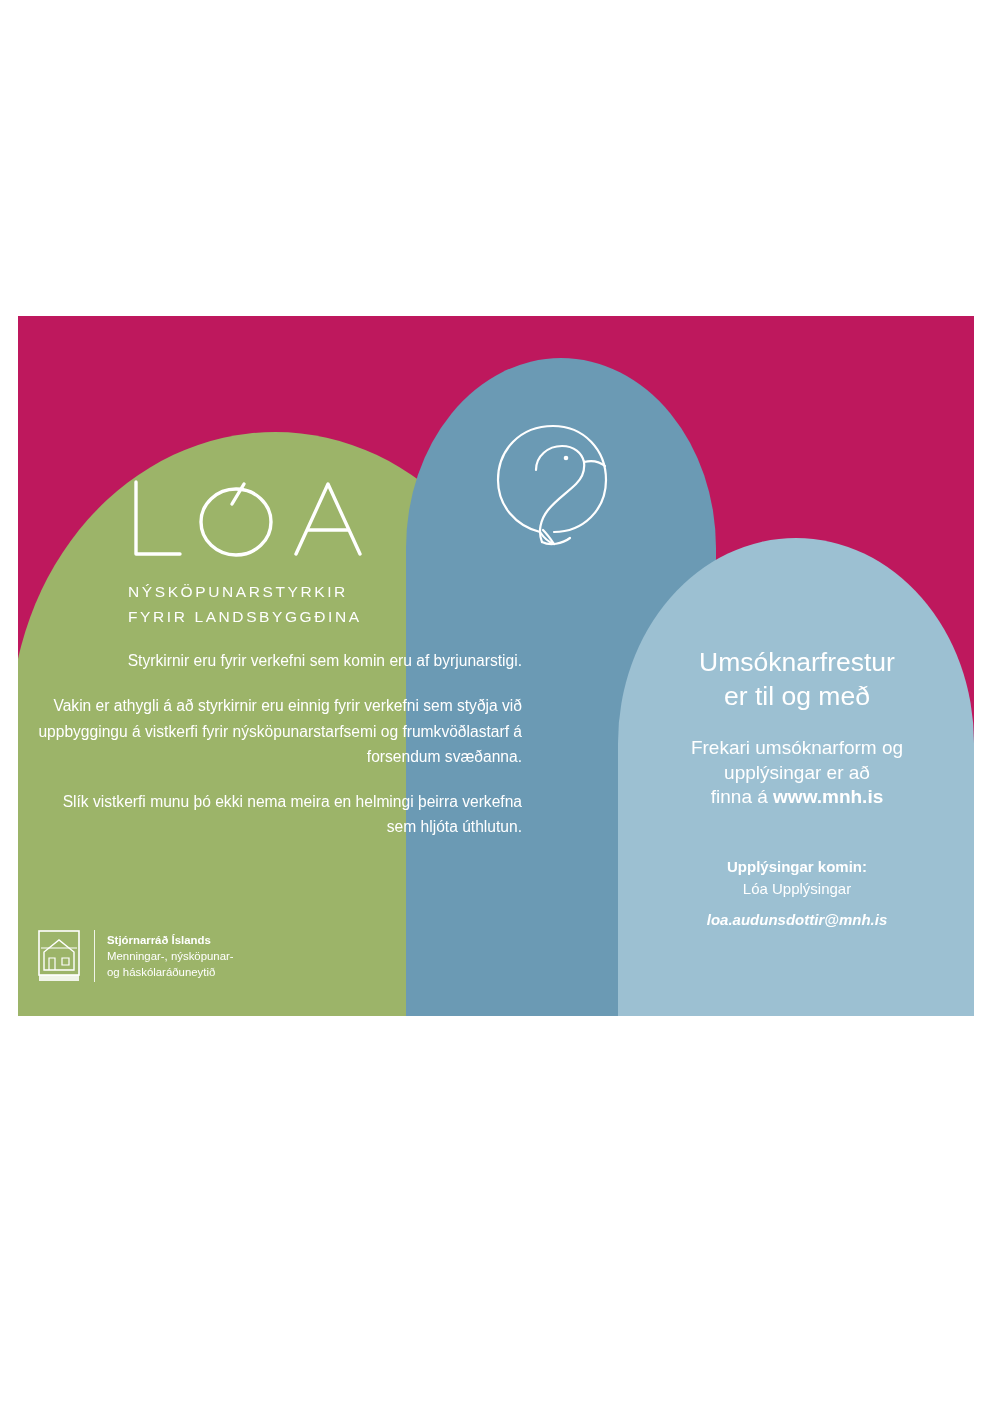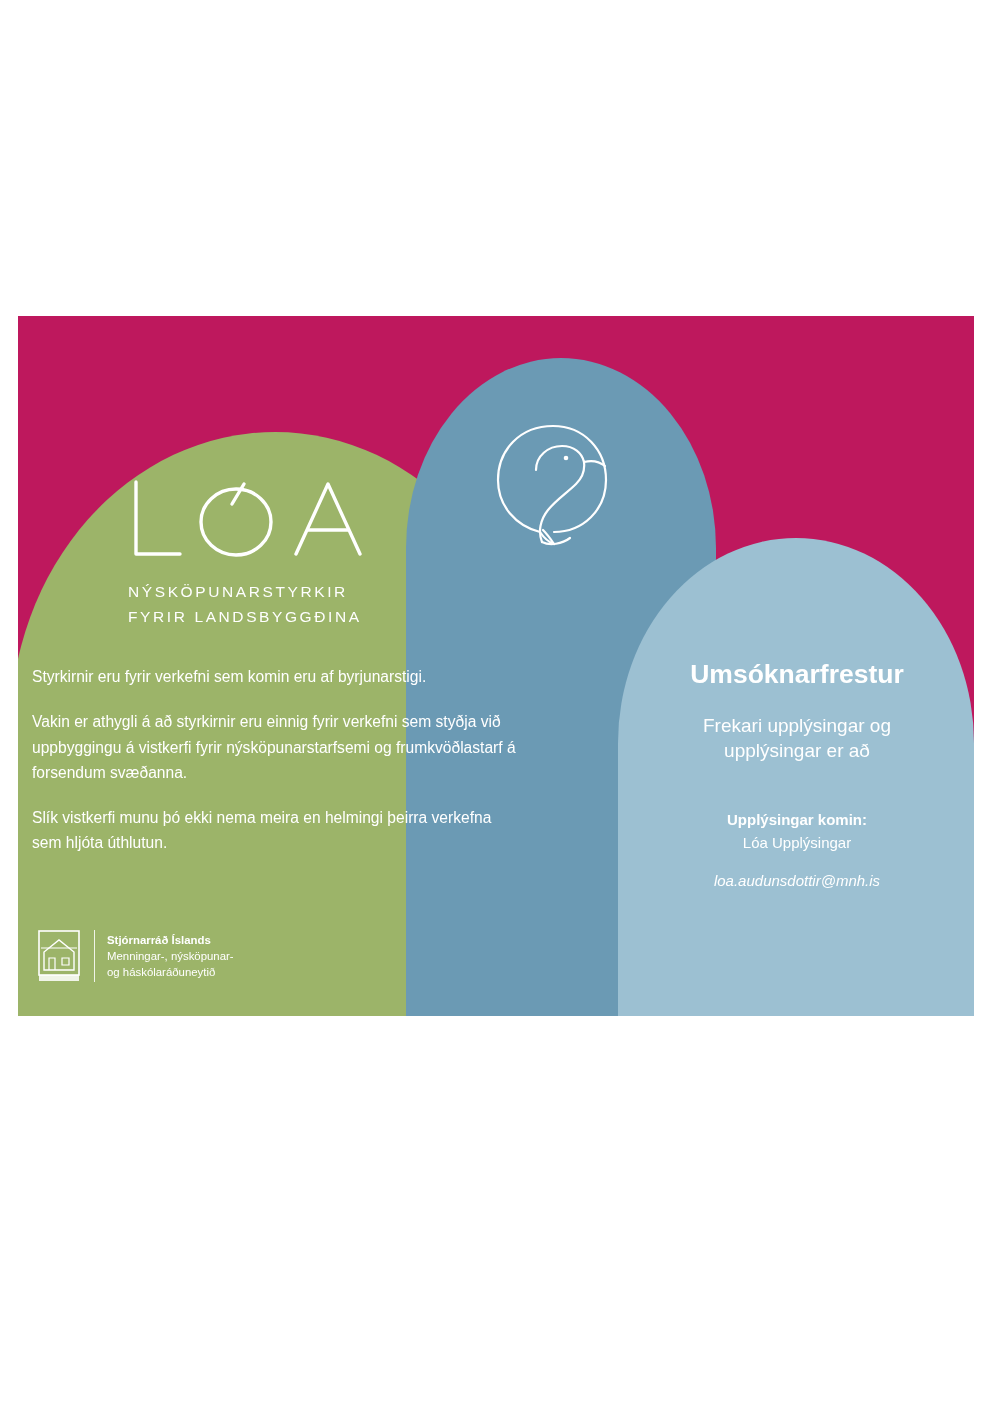--- a/index.html
+++ b/index.html
@@ -90,25 +90,26 @@
     letter-spacing: 2.6px;
     line-height: 1.6;
     color: #ffffff;
     font-weight: 400;
   }
 
   
   #green-body {
     position: absolute;
     left: 14px;
-    top: 348px;
+    top: 332px;
     width: 490px;
     color: #ffffff;
     font-size: 15.6px;
     line-height: 1.62;
+    text-align: right;
   }
   #green-body p {
     margin: 0 0 20px 0;
   }
   #green-body p:last-child { margin-bottom: 0; }
 
   
   #ministry {
     position: absolute;
     left: 18px;
@@ -145,23 +146,23 @@
   #right-col {
     position: absolute;
     left: 620px;
     top: 330px;
     width: 318px;
     text-align: center;
     color: #ffffff;
   }
   #deadline {
     font-size: 26.5px;
-    font-weight: bold;
+    font-weight: normal;
     line-height: 1.28;
-    margin: 12px;
+    margin: 0;
   }
   #info-line {
     margin-top: 22px;
     font-size: 19px;
     line-height: 1.3;
     font-weight: 400;
   }
   #info-line .strong {
     font-weight: bold;
   }
@@ -173,21 +174,22 @@
   #contact .contact-heading {
     font-weight: bold;
     display: block;
   }
   #contact .contact-name {
     display: block;
   }
   #contact .contact-email {
     display: block;
     font-style: italic;
-    margin-top: 16px;
+    margin-top: 8px;
+    font-weight: bold;
   }
 </style>
 </head>
 <body>
 
 <div id="poster">
 
   <div id="arch-green" class="arch"></div>
   <div id="arch-blue-dark" class="arch"></div>
   <div id="arch-blue-light" class="arch"></div>
@@ -241,25 +243,29 @@
     <div id="ministry-text">
       <span class="org">Stjórnarráð Íslands</span>
       <span class="dept">Menningar-, nýsköpunar-</span>
       <span class="dept">og háskólaráðuneytið</span>
     </div>
   </div>
 
   <div id="right-col">
     <div id="deadline">
       <div>Umsóknarfrestur</div>
+      <div>er til og með</div>
     </div>
 
     <div id="info-line">
-      <div>Frekari upplýsingar og</div>
+      <div>Frekari umsóknarform og</div>
       <div>upplýsingar er að</div>
+      <div>
+        <span>finna á </span><span class="strong">www.mnh.is</span>
+      </div>
     </div>
 
     <div id="contact">
       <span class="contact-heading">Upplýsingar komin:</span>
       <span class="contact-name">Lóa Upplýsingar</span>
       <span class="contact-email">loa.audunsdottir@mnh.is</span>
     </div>
   </div>
 
 </div>

